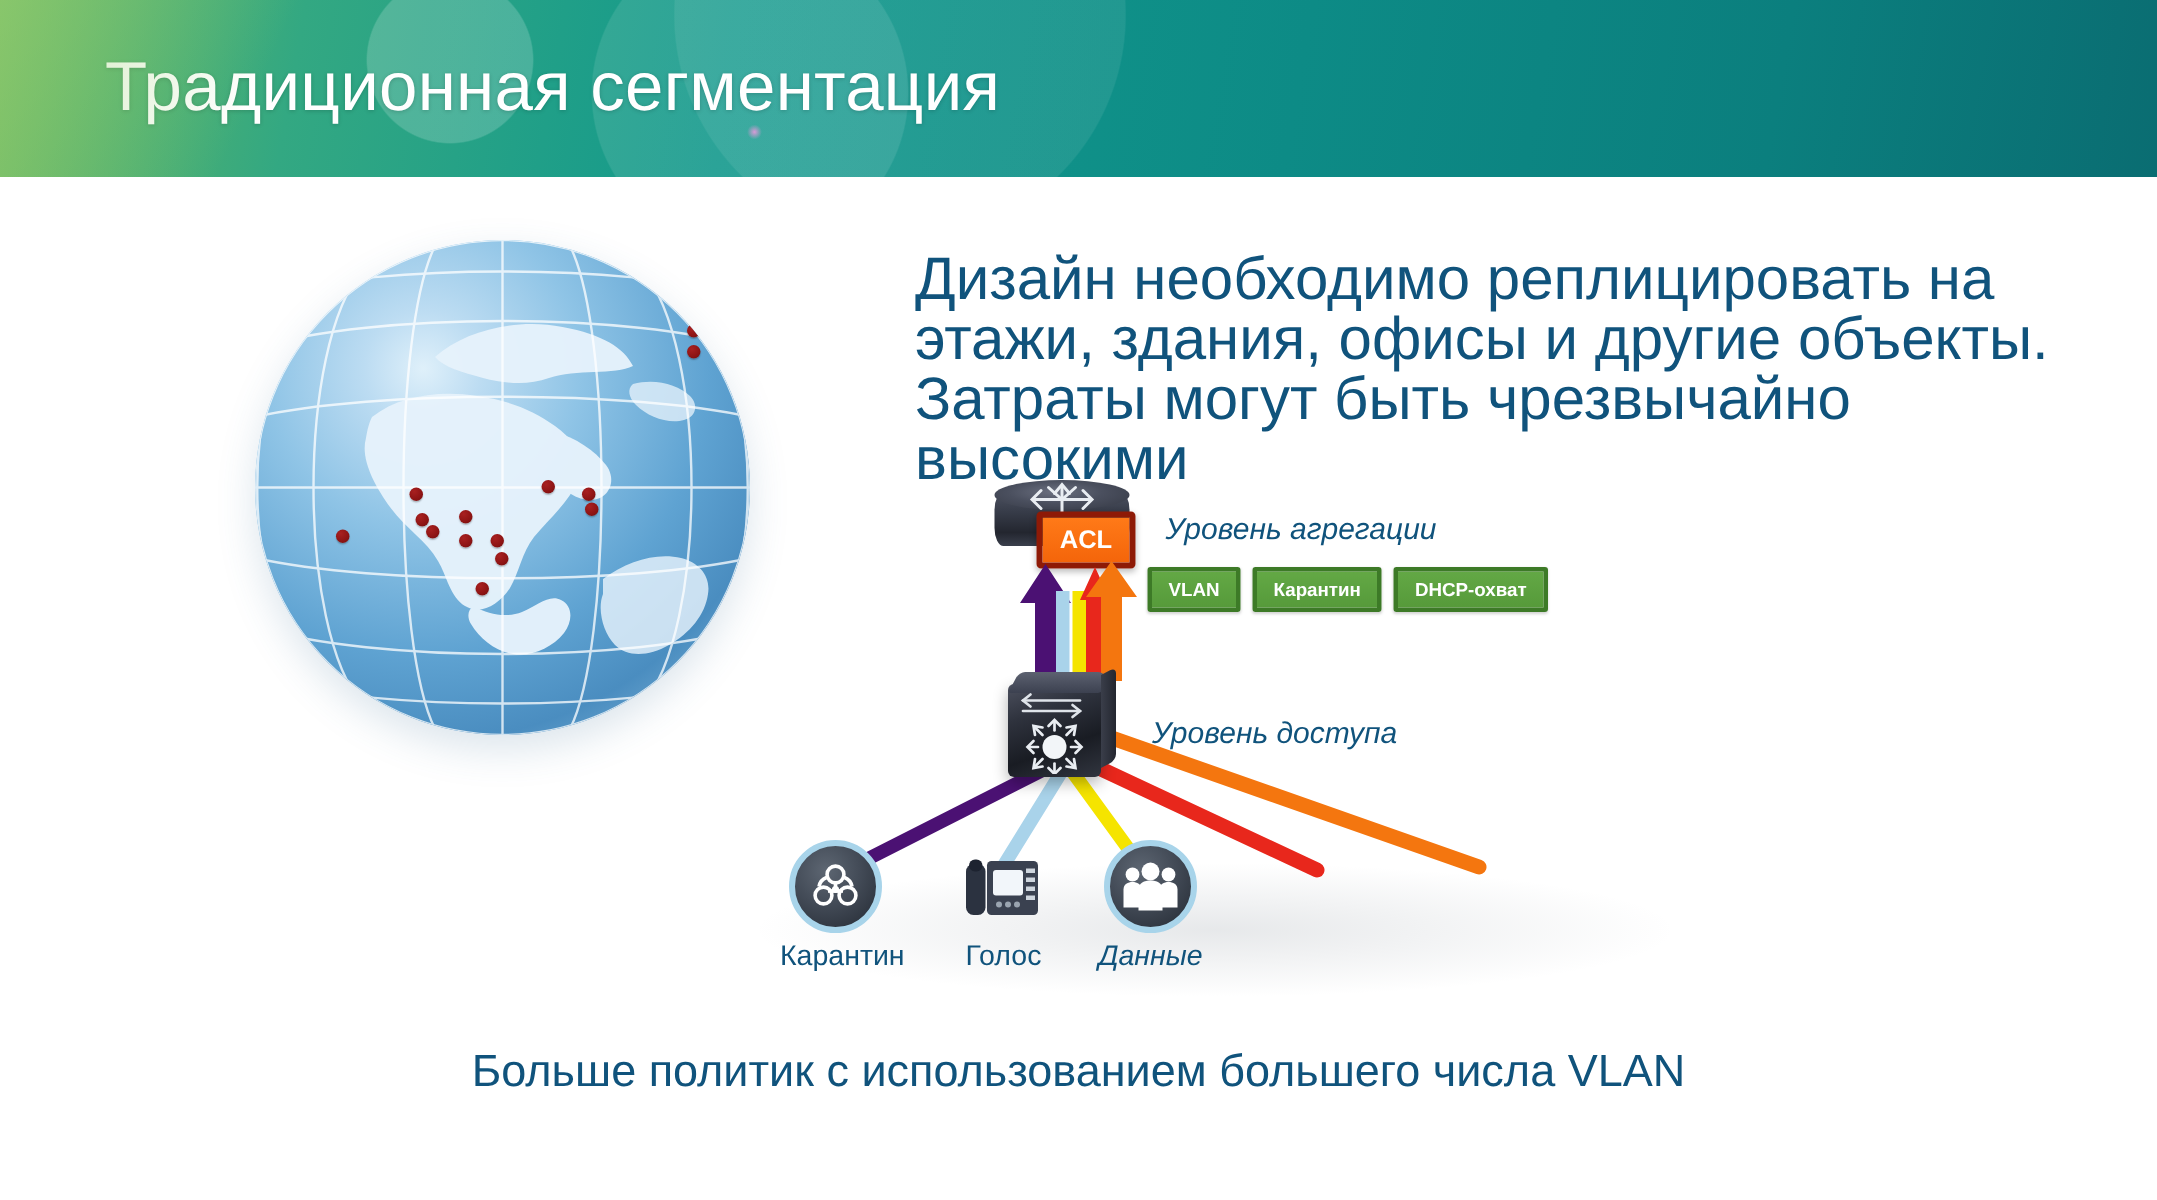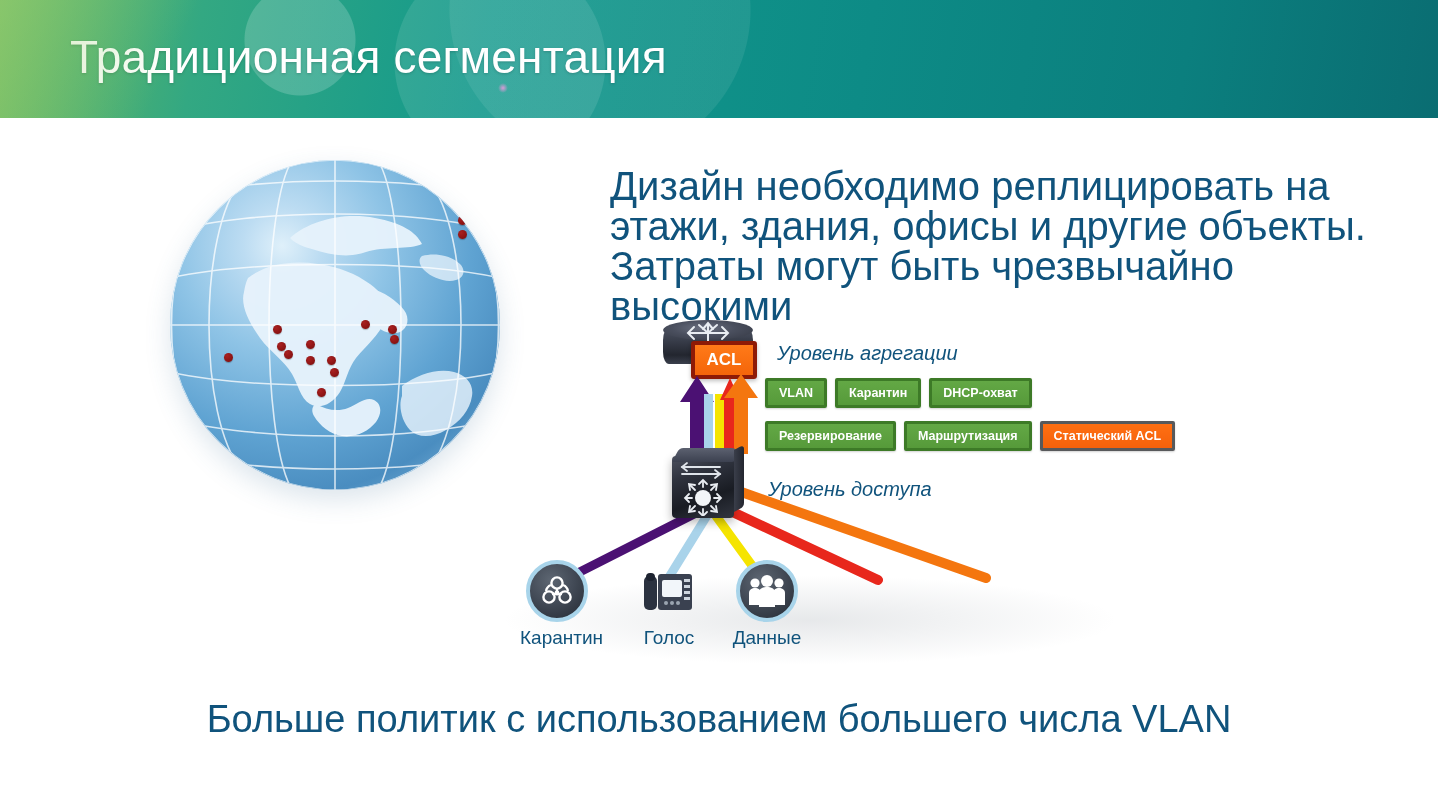--- a/index.html
+++ b/index.html
@@ -53,21 +53,21 @@
     box-shadow:0 1px 1px rgba(0,0,0,0.25);
   }
 
   
   .lead {
     position:absolute; left:576px; top:166px; width:790px;
     font-size:40px; line-height:40px; color:#10537c;margin-left:34px;
   }
   .footer-caption {
     position:absolute; left:0; top:698px; width:1438px; text-align:center;
-    font-size:38px; color:#10537c;
+    font-size:30px; color:#10537c;
   }
 
   
   .diagram { position:absolute; left:480px; top:320px; width:740px; height:350px; }
 
   .layer-label{ position:absolute; font-size:20px; color:#10537c; white-space:nowrap;font-style:italic; }
   .label-agg { left:297px; top:22px; }
   .label-acc { left:288px; top:158px; }
 
   
@@ -142,21 +142,21 @@
   .ep-circle.ring-red{ border:4px solid #c0481f;
     background:radial-gradient(circle at 38% 30%, #e14034 0%, #c4231c 45%, #8e1310 100%); }
   .ep-circle.ring-amber{ border:4px solid #e8c64a;
     background:radial-gradient(circle at 38% 30%, #f08a2a 0%, #d9701c 45%, #7d3c0c 100%); }
   .ep-circle svg{ position:absolute; left:50%; top:50%; transform:translate(-50%,-50%); }
   .ep-phone{ width:62px; height:62px; margin:0 auto; position:relative; }
   .ep-label{ font-size:19px; color:#10537c; margin-top:5px; white-space:nowrap; }
 
   .ep-quarantine { left:40px;  top:240px; }
   .ep-voice      { left:152px; top:240px; }
-  .ep-data       { left:250px; top:240px; }
+  .ep-data       { left:250px; top:240px;font-style:italic; }
   .ep-pci        { left:364px; top:240px; }
   .ep-contractor { left:470px; top:240px; }
 
   .floor-shadow{
     position:absolute; left:20px; top:255px; width:620px; height:90px;
     background:radial-gradient(ellipse at 50% 50%, rgba(120,130,140,0.18) 0%, rgba(120,130,140,0) 70%);
   }
 </style>
 </head>
 <body>
@@ -277,25 +277,20 @@
     </g>
   </svg>
 
   <div class="layer-label label-agg">Уровень агрегации</div>
   <div class="layer-label label-acc">Уровень доступа</div>
 
   <div class="chips-row r1" id="chips-row-1">
       <div class="chip">VLAN</div>
       <div class="chip">Карантин</div>
       <div class="chip">DHCP-охват</div>
-    </div>
-  <div class="chips-row r2" id="chips-row-2">
-      <div class="chip">Резервирование</div>
-      <div class="chip">Маршрутизация</div>
-      <div class="chip orange">Статический ACL</div>
     </div>
 
   <div class="switch">
     <div class="cube"></div>
     <div class="cube-top"></div>
     <div class="cube-side"></div>
     <svg width="54" height="58" viewBox="0 0 54 58">
       <g stroke="#dfe4ea" stroke-width="1.8" fill="none" stroke-linecap="round">
         <path d="M6,9 H44"></path>
           <path d="M11,5 L6,9 L11,13"></path>

